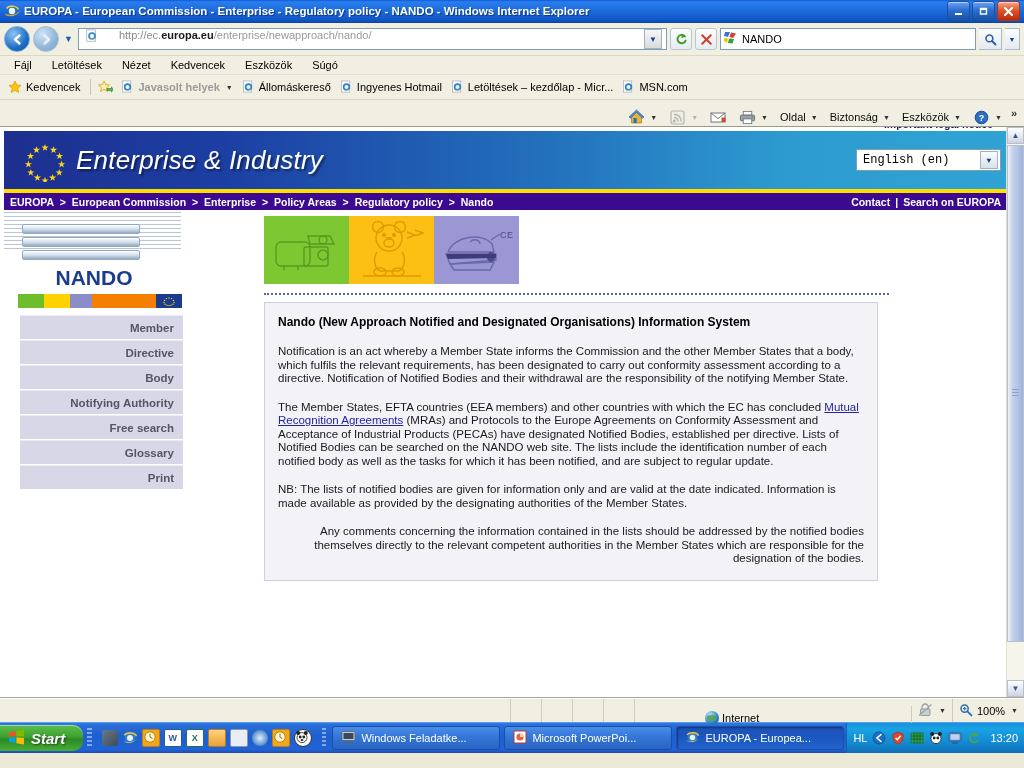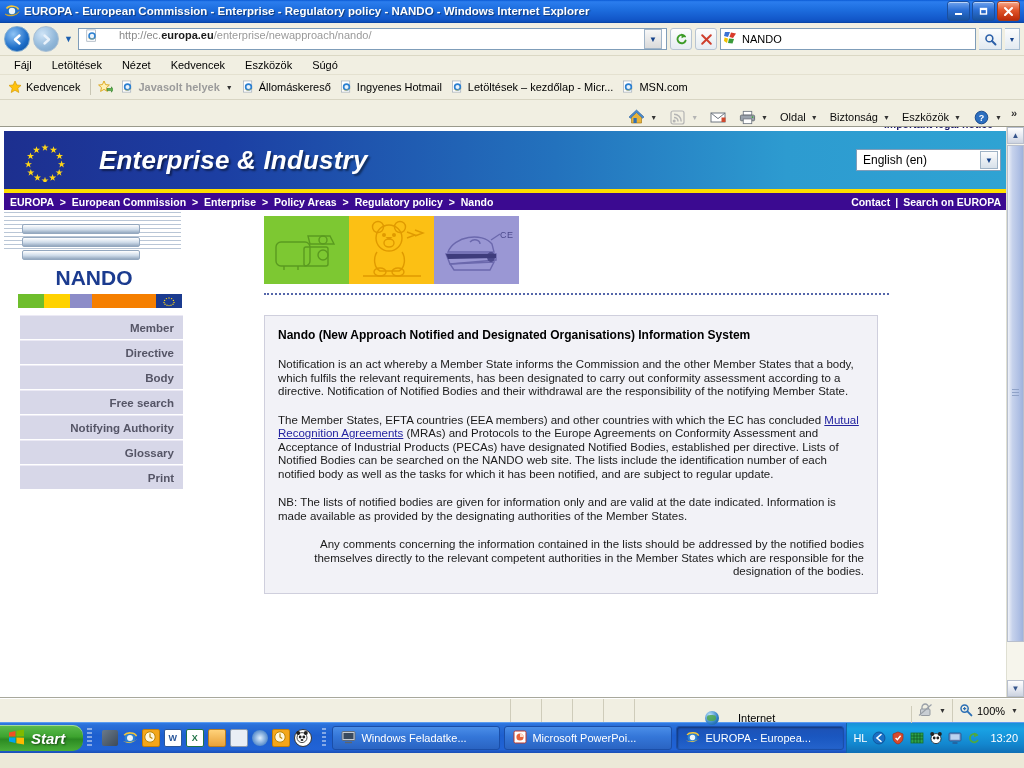--- a/index.html
+++ b/index.html
@@ -139,31 +139,31 @@
   .pagearea{position:absolute;left:0;top:0;right:17px;bottom:0;background:#fff;overflow:hidden;}
 
   
   .eu-header{
     height:58px;margin:4px 0 0 4px;
     background:linear-gradient(to right,#1d2f8f 0%,#1c3fa3 22%,#2372bd 55%,#2d9bd0 78%,#2fa3d3 100%);
     display:flex;align-items:center;position:relative;
   }
   .eu-flag{width:62px;height:44px;margin-left:10px;flex:0 0 auto;position:relative;}
   .eu-title{
-    color:#fff;font-style:italic;font-weight:bold;font-size:26px;
+    color:#fff;font-style:italic;font-weight:normal;font-size:26px;
     font-family:"Liberation Sans",sans-serif;
-    text-shadow:2px 2px 2px rgba(0,0,0,.45);margin-left:23px;letter-spacing:.2px;
+    text-shadow:2px 2px 2px rgba(0,0,0,.45);margin-left:0;letter-spacing:.2px;
   }
   .eu-right{position:absolute;right:6px;top:0;height:100%;display:flex;flex-direction:column;justify-content:center;align-items:flex-end;}
   .legal-notice{
     position:absolute;right:8px;top:-13px;font-size:10.5px;font-weight:bold;color:#1b1b6b;
   }
   .langsel{
     width:135px;height:20px;background:#fff;border:1px solid #7f9db9;
-    display:flex;align-items:center;justify-content:space-between;padding:0 2px 0 6px;font-size:12px;color:#000;
+    display:flex;align-items:center;justify-content:space-between;padding:0 2px 0 6px;font-size:12px;color:#000;font-family:Liberation Mono, monospace;
   }
   .langsel .sarrow{
     width:16px;height:16px;background:linear-gradient(to bottom,#fbfcfd,#d7e1ea);
     border:1px solid #9fb3c6;display:flex;align-items:center;justify-content:center;font-size:8px;color:#15428b;
   }
   .yellowbar{height:4px;background:#ffde00;margin-left:4px;}
   .breadcrumb{
     height:17px;background:#3b0a91;margin-left:4px;display:flex;align-items:center;
     padding:0 6px;color:#fff;font-size:10.5px;font-weight:bold;justify-content:space-between;
   }
@@ -192,21 +192,21 @@
     height:23px;background:#d7d7e8;border-bottom:1px solid #fff;border-top:1px solid #eceaf5;
     display:flex;align-items:center;justify-content:flex-end;
     padding-right:9px;font-size:11.5px;font-weight:bold;color:#555566;
   }
   .rightcol{flex:1 1 auto;padding-left:80px;padding-top:6px;}
   .prodimgs{display:flex;gap:0;margin-left:0;}
   .prod{width:85px;height:68px;position:relative;}
   .dotline{border-top:2px dotted #5566aa;margin:9px 0 0 0;width:625px;}
   .content{
     width:614px;background:#f2f2f7;border:1px solid #cfcfdd;
-    margin-top:20px;padding:12px 13px 14px 13px;box-sizing:border-box;
+    margin-top:7px;padding:12px 13px 14px 13px;box-sizing:border-box;
   }
   .content h1{font-size:12px;font-weight:bold;margin:0 0 16px 0;color:#000;}
   .content p{font-size:11.5px;line-height:13.5px;margin:0 0 15px 0;color:#1a1a1a;}
   .content p:last-child{margin-bottom:0;text-align:right;}
   .content a{color:#2424a0;text-decoration:underline;}
 
   
   .vscroll{
     position:absolute;right:0;top:0;width:17px;bottom:0;background:#f6f5ec;
     border-left:1px solid #dfdfd2;
@@ -225,21 +225,21 @@
   .grip{width:7px;height:9px;background:repeating-linear-gradient(to bottom,#8fa2c8 0,#8fa2c8 1px,transparent 1px,transparent 3px);}
   .sbot{position:absolute;bottom:0;left:0;right:0;}
 
   
   .statusbar{
     height:23px;background:#f1efe2;display:flex;align-items:center;font-size:11px;
     border-top:1px solid #fff;
   }
   .st-cell{height:100%;display:flex;align-items:center;padding:0 6px;border-right:1px solid #cfccba;}
   .st-grow{flex:1 1 auto;border-right:1px solid #cfccba;height:100%;}
-  .st-zone{width:200px;display:flex;align-items:center;gap:19px;padding-left:70px;margin-top:14px;}
+  .st-zone{width:200px;display:flex;align-items:center;gap:3px;padding-left:70px;margin-top:14px;}
   .st-zoom{display:flex;align-items:center;gap:4px;padding:0 6px;}
   .globe{width:14px;height:14px;border-radius:50%;
     background:radial-gradient(circle at 35% 30%,#bfe4ff,#2f7fc4 60%,#14548c);
     position:relative;overflow:hidden;}
   .globe::after{content:"";position:absolute;left:2px;top:4px;width:9px;height:6px;
     background:#4da64d;border-radius:40%;opacity:.85;}
 
   
   .taskbar{
     height:30px;
@@ -611,24 +611,24 @@
             <div class="navitem">
                 <span>Member</span>
               </div>
             <div class="navitem">
                 <span>Directive</span>
               </div>
             <div class="navitem">
                 <span>Body</span>
               </div>
             <div class="navitem">
-                <span>Free search</span>
+                <span>Notifying Authority</span>
               </div>
             <div class="navitem">
-                <span>Notifying Authority</span>
+                <span>Free search</span>
               </div>
             <div class="navitem">
                 <span>Glossary</span>
               </div>
             <div class="navitem">
                 <span>Print</span>
               </div>
           </div>
         </div>
 

